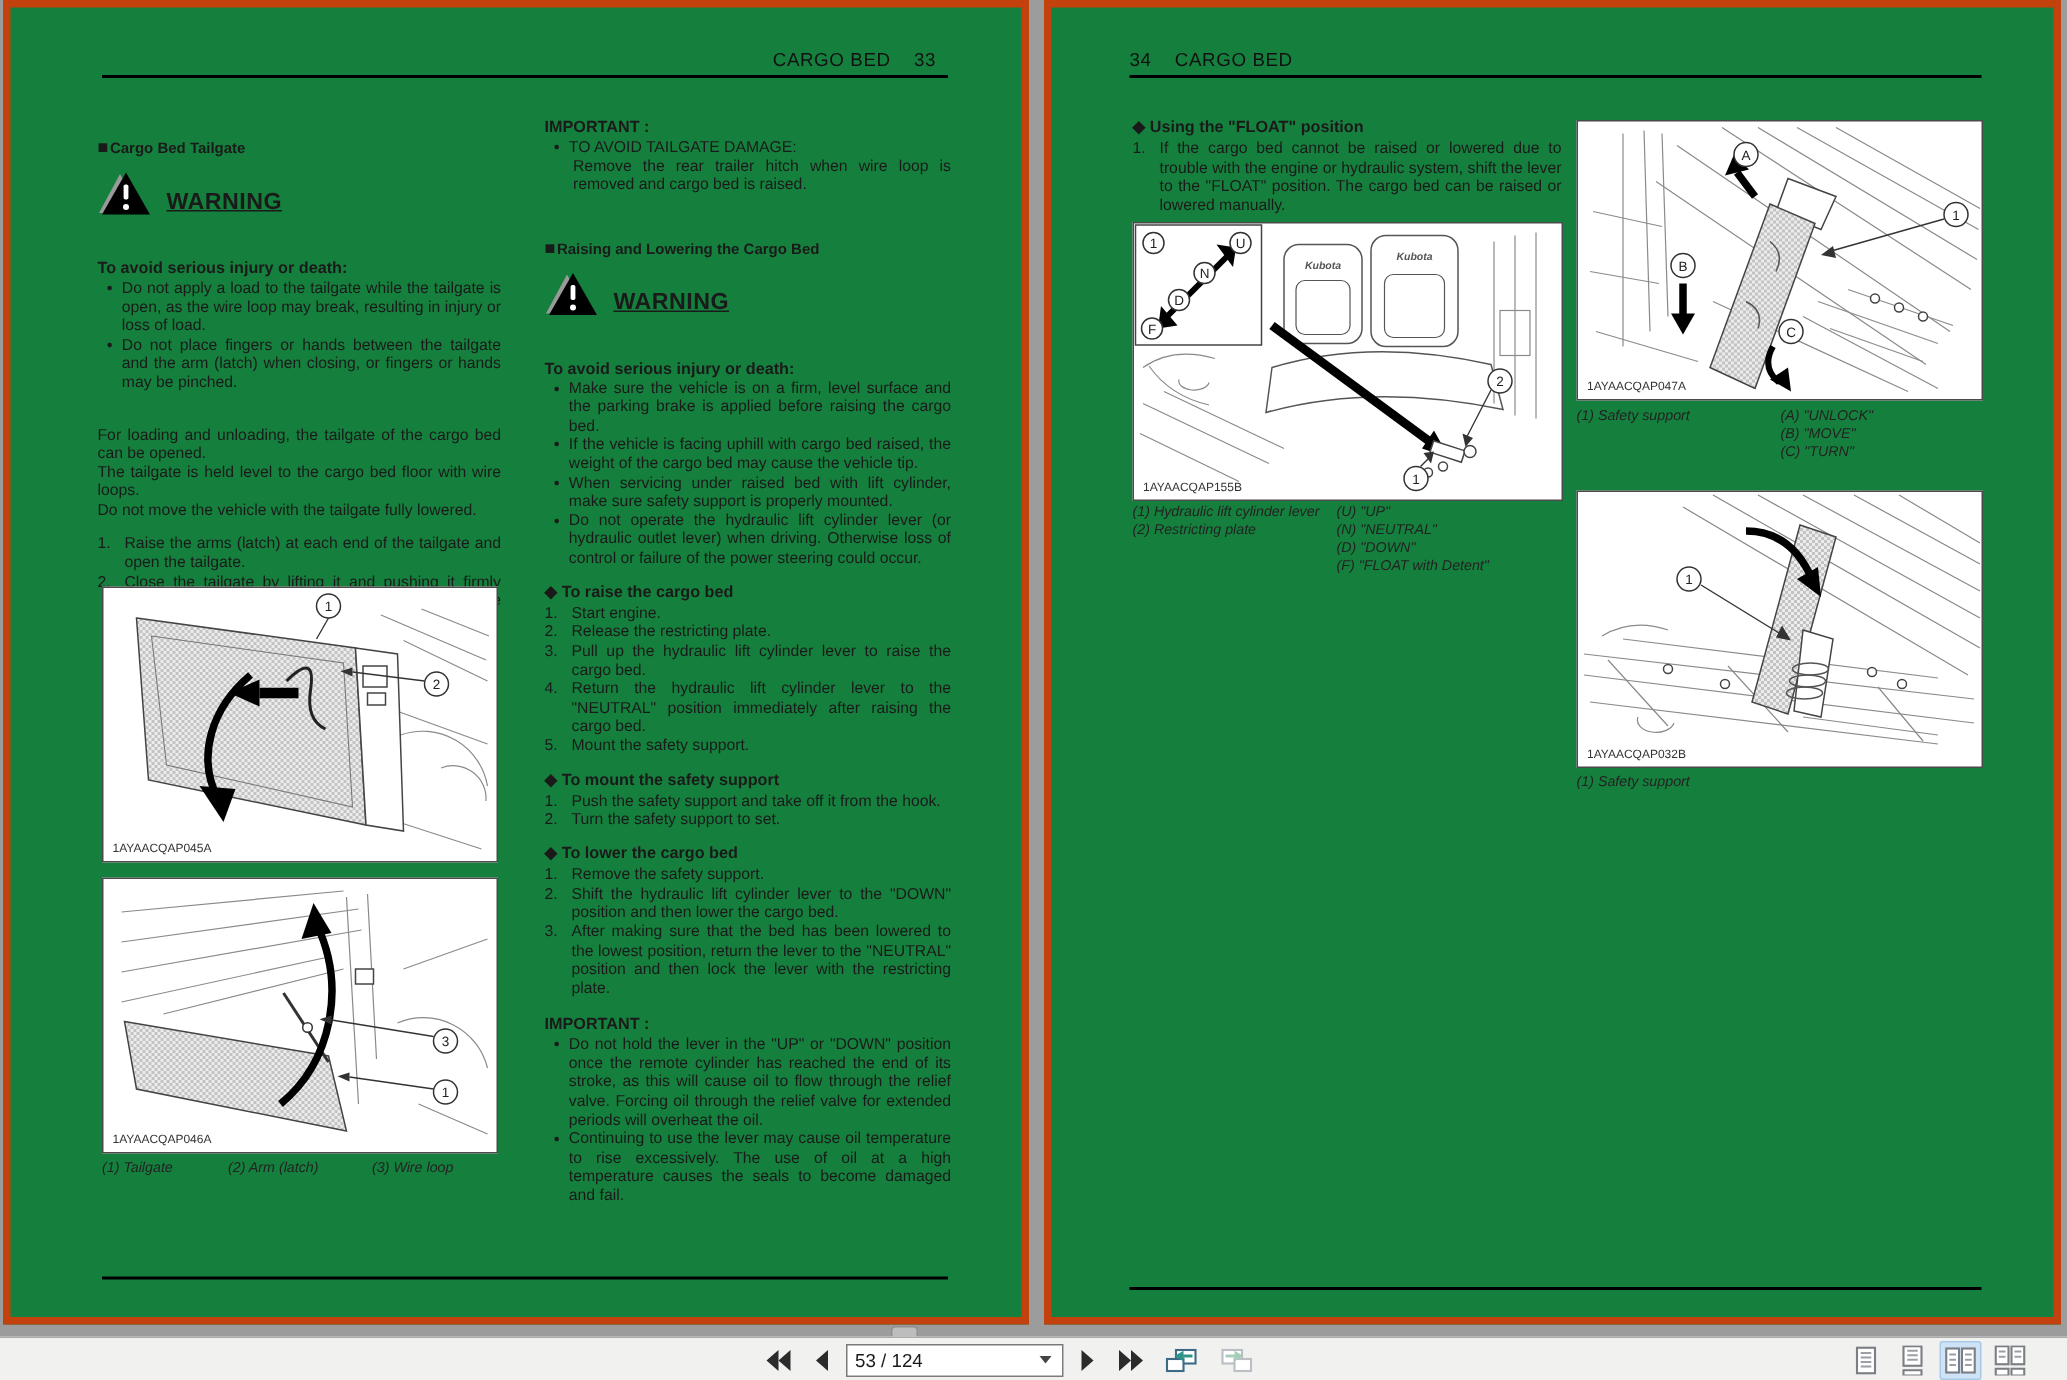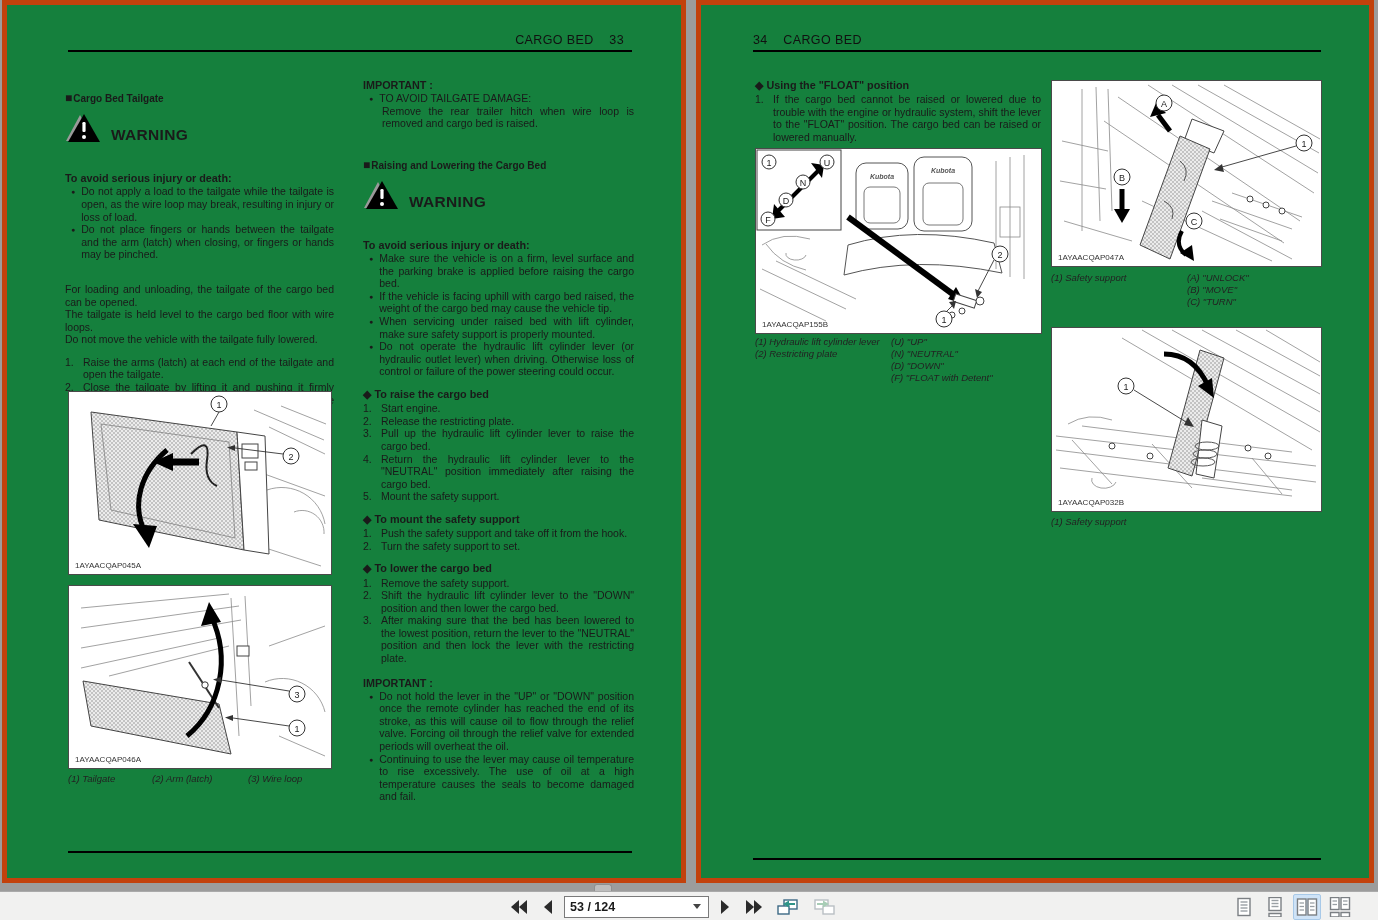--- a/index.html
+++ b/index.html
@@ -8,21 +8,21 @@
   .page { position:absolute; top:0; height:883px; background:#15803d; border:5px solid #c2410c; overflow:hidden; }
   #page-left { left:2px; width:684px; }
   #page-right { left:696px; width:678px; }
   .hdr { position:absolute; top:28px; font-size:12.5px; letter-spacing:.4px; color:#111; }
   .rule { position:absolute; height:2px; background:#000; }
   .col { position:absolute; font-size:10.5px; line-height:1.2; }
   .just { text-align:justify; }
   .h-section { font-size:10px; font-weight:bold; }
   .h-section::before { content:"■"; font-size:12px; margin-right:1px; }
   .warnhead { display:flex; align-items:flex-end; gap:10px; margin:8px 0 2px 0; }
-  .warnword { font-size:15.5px; font-weight:bold; letter-spacing:.3px; }
+  .warnword { font-size:15.5px; font-weight:bold; text-decoration:underline; letter-spacing:.3px; }
   .lead { font-weight:bold; font-size:10.8px;margin-top:28px; }
   .brow { display:flex; align-items:flex-start; margin-left:6px; }
   .brow::before { content:"●"; font-size:7px; margin:3px 6px 0 0; flex:none; }
   .brow.bold { font-weight:normal; }
   .brow .bt { flex:1; }
   .cont { margin-left:19px; }
   .srow { display:flex; align-items:flex-start; }
   .sn { flex:0 0 18px; }
   .st { flex:1; }
   .diamond { font-weight:bold; font-size:10.8px; margin:10px 0 1px 0; }
@@ -35,21 +35,21 @@
   .caprow { display:flex; }
   .capcol { display:flex; flex-direction:column; gap:1px; }
   .callout { fill:#fff; stroke:#333; stroke-width:1; }
   .ctext { font-size:9px; fill:#222; font-style:normal; }
   .toolbar { position:absolute; left:0; top:891px; width:1378px; height:29px; background:#f1f1f0; border-top:1px solid #aaa; }
   .grip { position:absolute; left:594px; top:884px; width:18px; height:8px; background:#bdbdbd; border:1px solid #8f8f8f; border-bottom:none; border-radius:3px 3px 0 0; }
   .navgroup { position:absolute; left:506px; top:0; height:29px; display:flex; align-items:center; gap:6px; }
   .viewgroup { position:absolute; right:24px; top:0; height:29px; display:flex; align-items:center; gap:5px; }
   .tbtn { background:none; border:none; padding:2px 3px; display:flex; align-items:center; justify-content:center; cursor:pointer; }
   .pagebox { width:145px; height:22px; background:#fff; border:1px solid #7a7a7a; display:flex; align-items:center; padding:0 5px; font-size:12.5px; cursor:pointer; }
-  .pagebox .pval { flex:1;font-weight:bold; }
+  .pagebox .pval { flex:1; }
   .ddarrow { width:0; height:0; border-left:4px solid transparent; border-right:4px solid transparent; border-top:5px solid #444; margin-right:2px; }
   .viewbtn { border:1px solid transparent; border-radius:2px; padding:2px; }
   .viewbtn.selected { background:#cfe3f7; border-color:#a8c9e8; }
 </style>
 </head>
 <body>
 
 <section class="page" id="page-left">
   <div class="hdr" style="right:57px;">
     <span>CARGO BED</span>&nbsp;&nbsp;&nbsp;&nbsp;<span>33</span>

